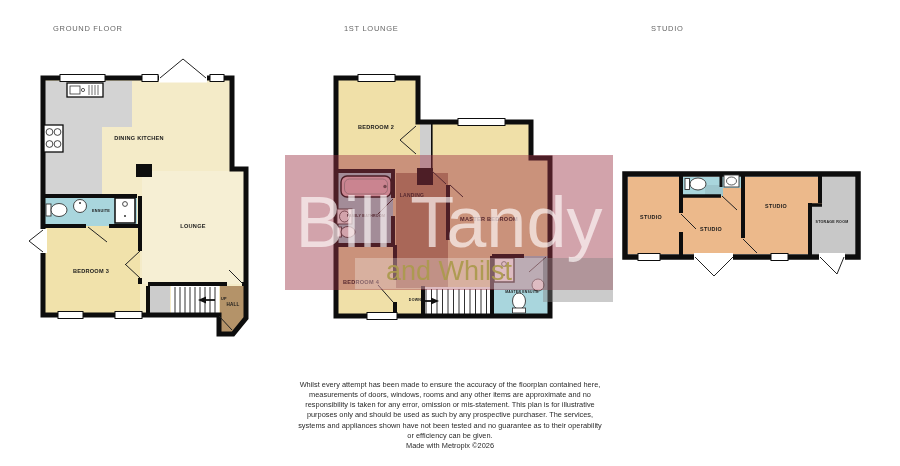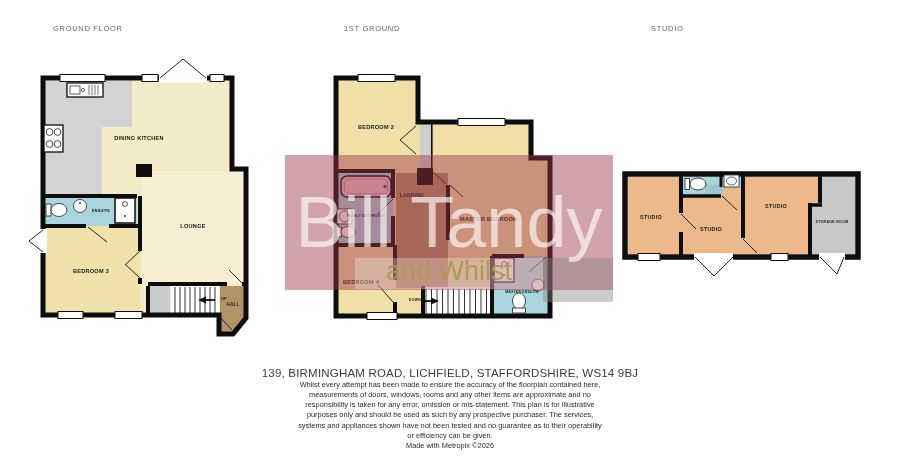--- a/index.html
+++ b/index.html
@@ -298,28 +298,27 @@
       </g>
 
       <text x="651" y="219" font-size="5.4" text-anchor="middle">STUDIO</text>
       <text x="711" y="231" font-size="5.4" text-anchor="middle">STUDIO</text>
       <text x="776" y="208" font-size="5.4" text-anchor="middle">STUDIO</text>
       <text x="832" y="223" font-size="3.6" text-anchor="middle">STORAGE ROOM</text>
     </g>
   </svg>
 
   <div class="floor-title" style="left:53px; top:24px;">GROUND FLOOR</div>
-  <div class="floor-title" style="left:344px; top:24px;">1ST GROUND</div>
+  <div class="floor-title" style="left:344px; top:24px;">1ST LOUNGE</div>
   <div class="floor-title" style="left:651px; top:24px;">STUDIO</div>
 
   <div class="wm-band" style="background:rgba(155,51,69,0.45);"></div>
   <div class="wm-stripe" style="background:rgba(255,255,255,0.28);"></div>
   <div class="wm-gray" style="background:rgba(130,130,130,0.42);"></div>
   <div class="wm-title">Bill Tandy</div>
   <div class="wm-sub">and Whilst</div>
 
-  <div class="address">139, BIRMINGHAM ROAD, LICHFIELD, STAFFORDSHIRE, WS14 9BJ</div>
   <div class="disclaimer-block">
     <div class="disclaimer-text">Whilst every attempt has been made to ensure the accuracy of the floorplan contained here, measurements of doors, windows, rooms and any other items are approximate and no responsibility is taken for any error, omission or mis-statement. This plan is for illustrative purposes only and should be used as such by any prospective purchaser. The services, systems and appliances shown have not been tested and no guarantee as to their operability or efficiency can be given.</div>
     <div class="credit">Made with Metropix ©2026</div>
   </div>
 
 </div>
 
 </body></html>

